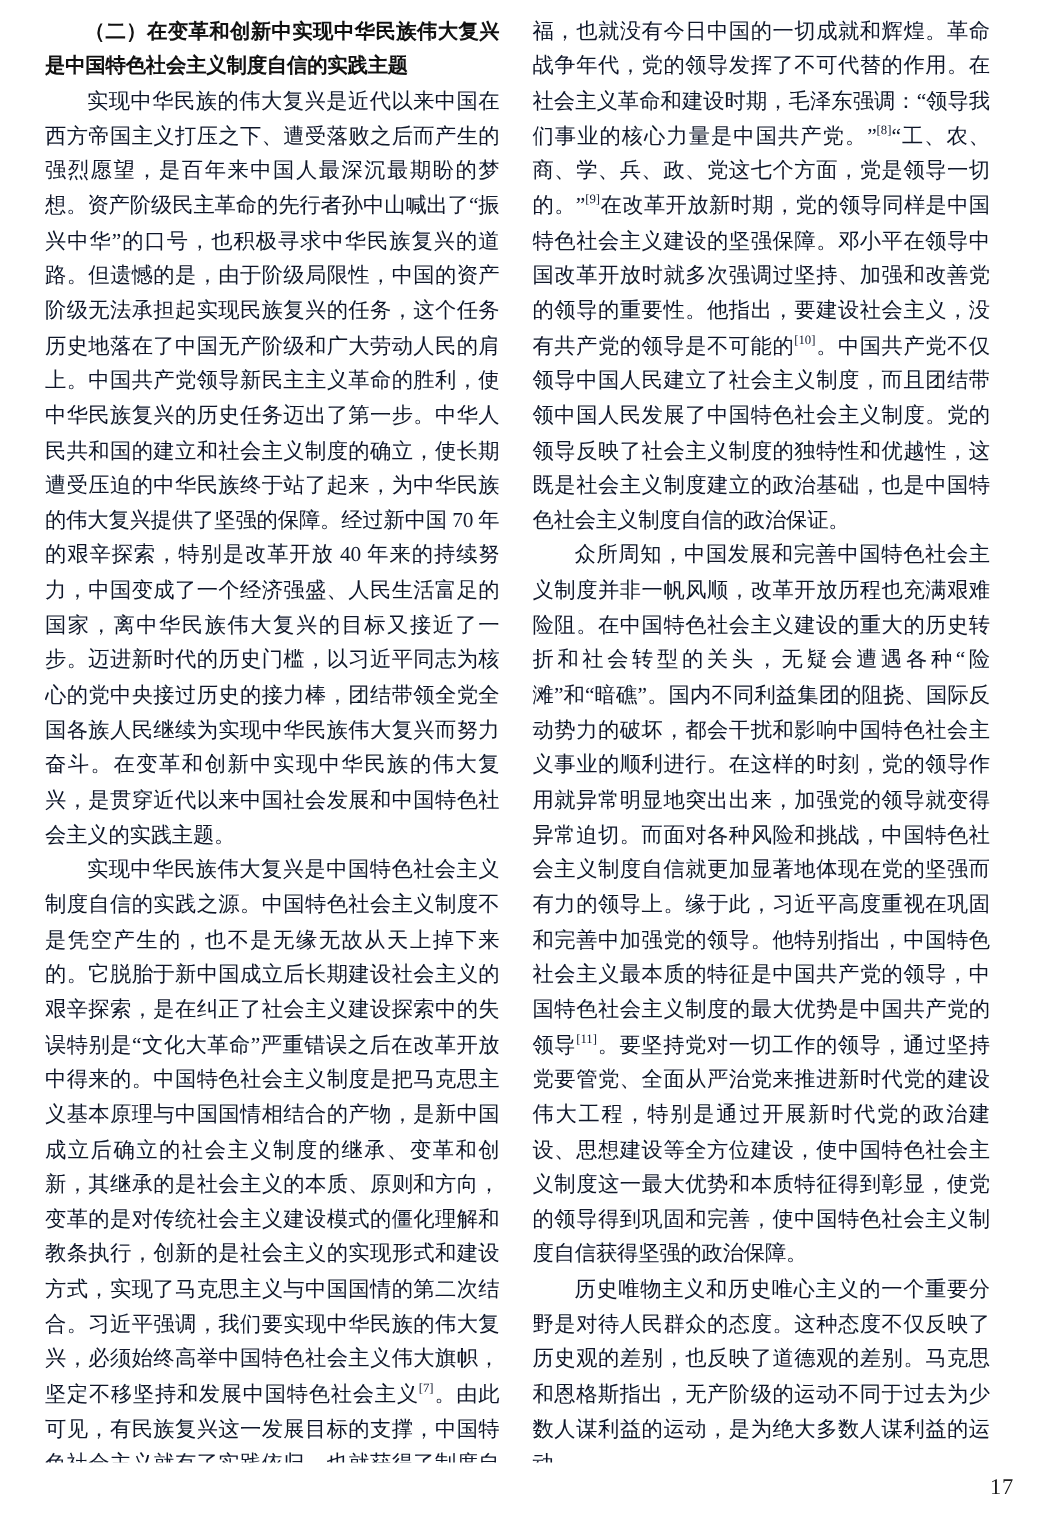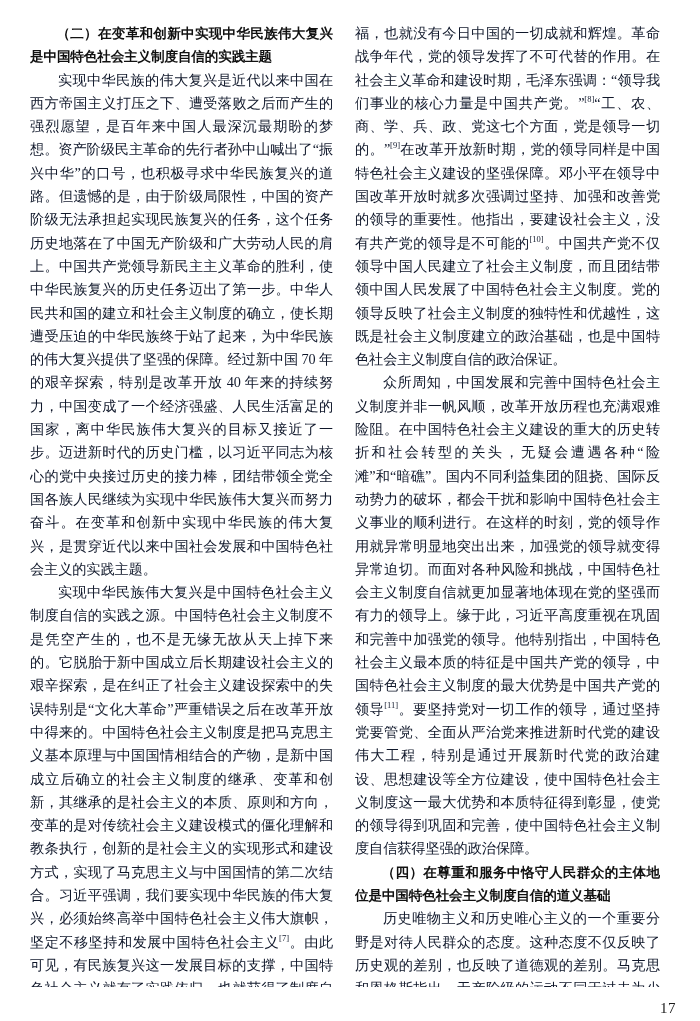--- a/index.html
+++ b/index.html
@@ -13,21 +13,21 @@
     font-family: "Liberation Serif", "DejaVu Serif", serif;
     color: #1b1b1b;
     overflow: hidden;
     position: relative;
   }
   .page {
     position: relative;
     width: 700px;
     height: 1021px;
     box-sizing: border-box;
-    padding: 22px 22px 0 30px;
+    padding: 10px 22px 0 30px;
   }
   .columns {
     display: flex;
     flex-direction: row;
     align-items: flex-start;
     gap: 22px;
     height: 965px;
   }
   .col {
     width: 303px;
@@ -72,21 +72,21 @@
   }
   sup.fn {
     font-size: 8.5px;
     vertical-align: super;
     line-height: 0;
     letter-spacing: 0;
   }
   .pageno {
     position: absolute;
     right: 24px;
-    bottom: 4px;
+    bottom: 20px;
     font-size: 15px;
     font-family: "Liberation Serif", "DejaVu Serif", serif;
     color: #1b1b1b;
     letter-spacing: 0.5px;
   }
 </style>
 </head>
 <body>
 
 <div class="page">
@@ -101,21 +101,20 @@
       <p class="body"><span>实现中华民族伟大复兴是中国特色社会主义制度自信的实践之源。中国特色社会主义制度不是凭空产生的，也不是无缘无故从天上掉下来的。它脱胎于新中国成立后长期建设社会主义的艰辛探索，是在纠正了社会主义建设探索中的失误特别是“文化大革命”严重错误之后在改革开放中得来的。中国特色社会主义制度是把马克思主义基本原理与中国国情相结合的产物，是新中国成立后确立的社会主义制度的继承、变革和创新，其继承的是社会主义的本质、原则和方向，变革的是对传统社会主义建设模式的僵化理解和教条执行，创新的是社会主义的实现形式和建设方式，实现了马克思主义与中国国情的第二次结合。习近平强调，我们要实现中华民族的伟大复兴，必须始终高举中国特色社会主义伟大旗帜，坚定不移坚持和发展中国特色社会主义</span><sup class="fn">[7]</sup><span>。由此可见，有民族复兴这一发展目标的支撑，中国特色社会主义就有了实践依归，也就获得了制度自信的底气。</span></p>
 
     </div>
 
     <div class="col col-right">
 
       <p class="body no-indent"><span>福，也就没有今日中国的一切成就和辉煌。革命战争年代，党的领导发挥了不可代替的作用。在社会主义革命和建设时期，毛泽东强调：“领导我们事业的核心力量是中国共产党。”</span><sup class="fn">[8]</sup><span>“工、农、商、学、兵、政、党这七个方面，党是领导一切的。”</span><sup class="fn">[9]</sup><span>在改革开放新时期，党的领导同样是中国特色社会主义建设的坚强保障。邓小平在领导中国改革开放时就多次强调过坚持、加强和改善党的领导的重要性。他指出，要建设社会主义，没有共产党的领导是不可能的</span><sup class="fn">[10]</sup><span>。中国共产党不仅领导中国人民建立了社会主义制度，而且团结带领中国人民发展了中国特色社会主义制度。党的领导反映了社会主义制度的独特性和优越性，这既是社会主义制度建立的政治基础，也是中国特色社会主义制度自信的政治保证。</span></p>
 
       <p class="body"><span>众所周知，中国发展和完善中国特色社会主义制度并非一帆风顺，改革开放历程也充满艰难险阻。在中国特色社会主义建设的重大的历史转折和社会转型的关头，无疑会遭遇各种“险滩”和“暗礁”。国内不同利益集团的阻挠、国际反动势力的破坏，都会干扰和影响中国特色社会主义事业的顺利进行。在这样的时刻，党的领导作用就异常明显地突出出来，加强党的领导就变得异常迫切。而面对各种风险和挑战，中国特色社会主义制度自信就更加显著地体现在党的坚强而有力的领导上。缘于此，习近平高度重视在巩固和完善中加强党的领导。他特别指出，中国特色社会主义最本质的特征是中国共产党的领导，中国特色社会主义制度的最大优势是中国共产党的领导</span><sup class="fn">[11]</sup><span>。要坚持党对一切工作的领导，通过坚持党要管党、全面从严治党来推进新时代党的建设伟大工程，特别是通过开展新时代党的政治建设、思想建设等全方位建设，使中国特色社会主义制度这一最大优势和本质特征得到彰显，使党的领导得到巩固和完善，使中国特色社会主义制度自信获得坚强的政治保障。</span></p>
 
-      <h2 class="h-sub"><span class="indent"></span><span>（四）在尊重和服务中恪守人民群众的主体地</span><span>位是中国特色社会主义制度自信的道义基础</span></h2>
 
       <p class="body"><span>历史唯物主义和历史唯心主义的一个重要分野是对待人民群众的态度。这种态度不仅反映了历史观的差别，也反映了道德观的差别。马克思和恩格斯指出，无产阶级的运动不同于过去为少数人谋利益的运动，是为绝大多数人谋利益的运动</span></p>
     </div>
 
   </div>
 
   <div class="pageno">17</div>
 </div>
 
 </body></html>

